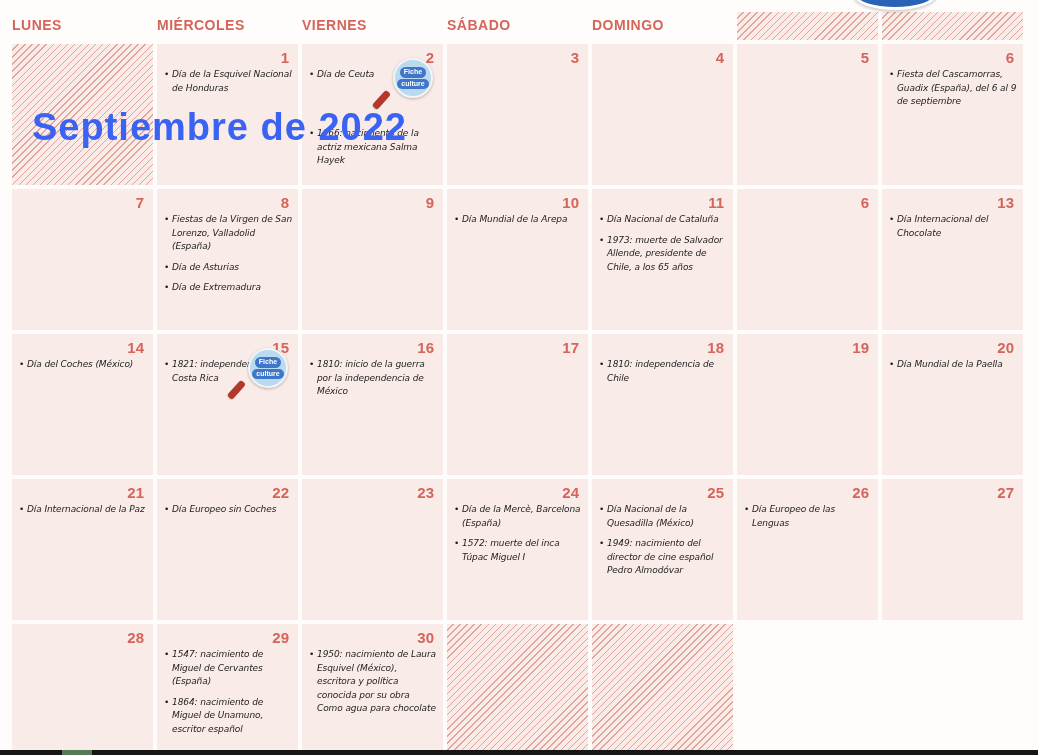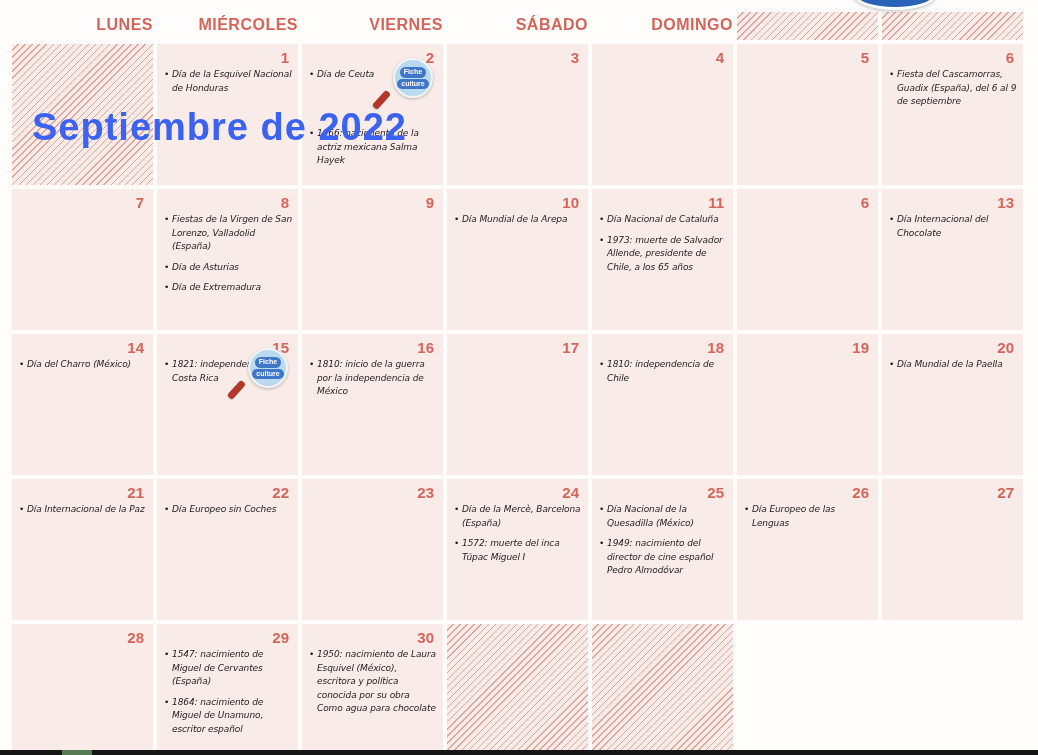--- a/index.html
+++ b/index.html
@@ -11,23 +11,23 @@
   .grid{
     position:absolute;left:12px;top:12px;width:1011px;
     display:grid;
     grid-template-columns:repeat(7,141px);
     grid-template-rows:28px repeat(5,141px);
     gap:4px;
     z-index:1;
   }
   .wd{
     font-family:"Liberation Sans",sans-serif;
-    font-weight:700;font-size:16px;letter-spacing:.5px;
+    font-weight:700;font-size:14px;letter-spacing:.5px;
     color:var(--accent-coral,#d5655a);
-    text-align:right;line-height:26px;
+    text-align:left;line-height:26px;
   }
   .cell{
     position:relative;
     background:var(--cell-bg,#f9ebe7);
     overflow:hidden;
   }
   .cell.hatched{
     background-image:repeating-linear-gradient(135deg,
       rgba(0,0,0,0) 0px, rgba(0,0,0,0) 4px,
       var(--hatch-line,rgba(204,106,94,.55)) 4px,
@@ -187,21 +187,21 @@
       </div>
       <div class="cell">
         <div class="num">13</div>
         <div class="events">
           <div class="event"><span class="bullet">•</span><span>Día Internacional del Chocolate</span></div>
         </div>
       </div>
       <div class="cell">
         <div class="num">14</div>
         <div class="events">
-          <div class="event"><span class="bullet">•</span><span>Día del Charro (México)</span></div>
+          <div class="event"><span class="bullet">•</span><span>Día del Coches (México)</span></div>
         </div>
       </div>
       <div class="cell">
         <div class="num">15</div>
         <div class="fiche-icon">
           <div class="handle"></div>
           <div class="lens">
             <span class="pill">Fiche</span>
             <span class="pill">culture</span>
           </div>

